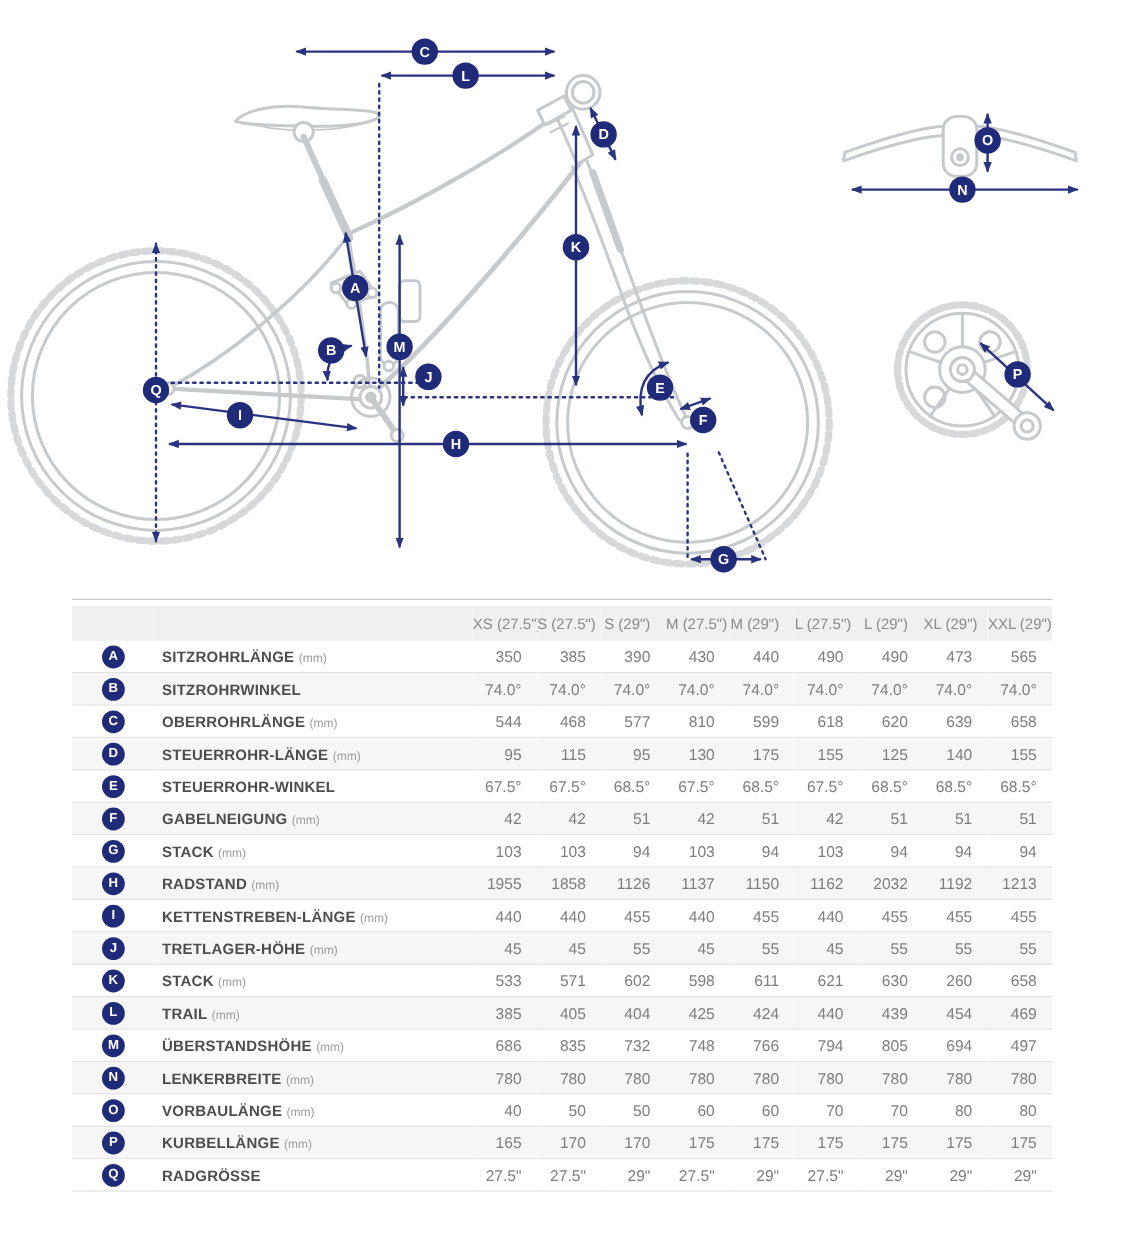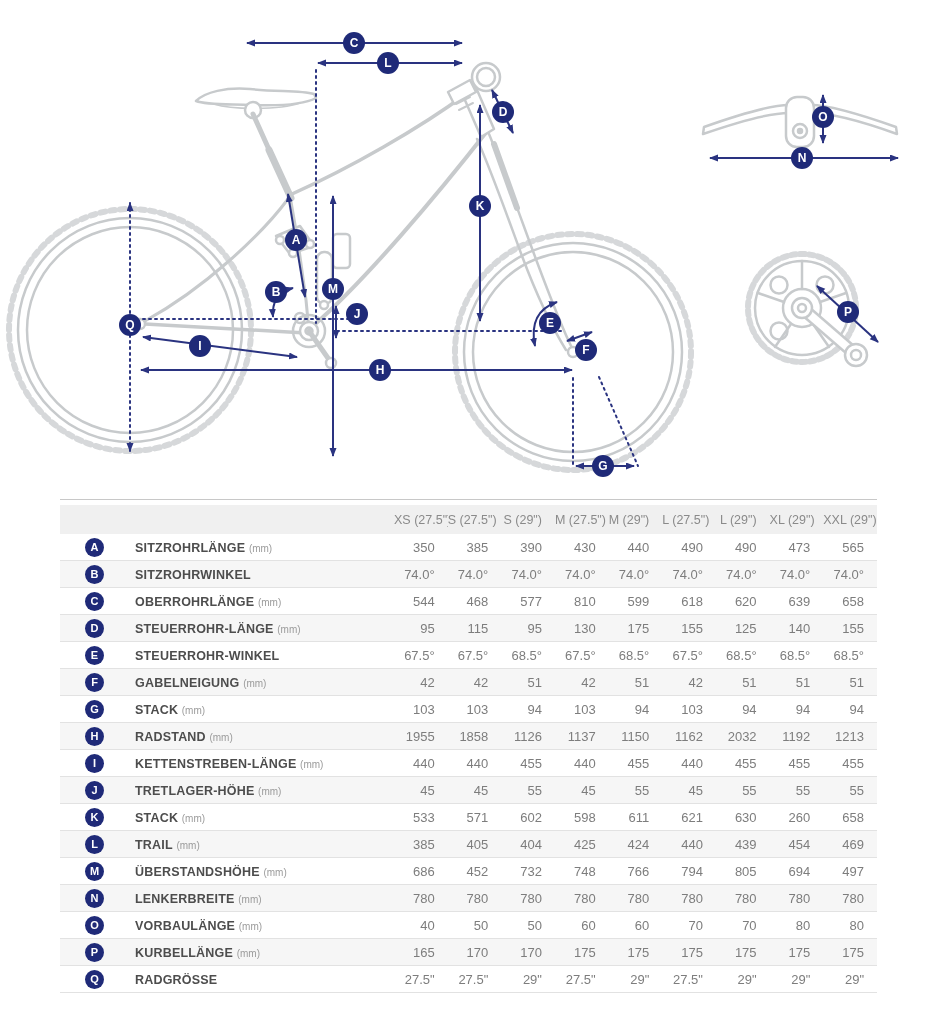--- a/index.html
+++ b/index.html
@@ -404,21 +404,21 @@
             <td class="c-val">424</td>
             <td class="c-val">440</td>
             <td class="c-val">439</td>
             <td class="c-val">454</td>
             <td class="c-val">469</td>
           </tr>
           <tr>
             <td class="c-badge"><span class="badge"><b>M</b></span></td>
             <td class="c-label"><span class="lbl">ÜBERSTANDSHÖHE</span> <span class="unit">(mm)</span></td>
             <td class="c-val">686</td>
-            <td class="c-val">452</td>
+            <td class="c-val">835</td>
             <td class="c-val">732</td>
             <td class="c-val">748</td>
             <td class="c-val">766</td>
             <td class="c-val">794</td>
             <td class="c-val">805</td>
             <td class="c-val">694</td>
             <td class="c-val">497</td>
           </tr>
           <tr>
             <td class="c-badge"><span class="badge"><b>N</b></span></td>

